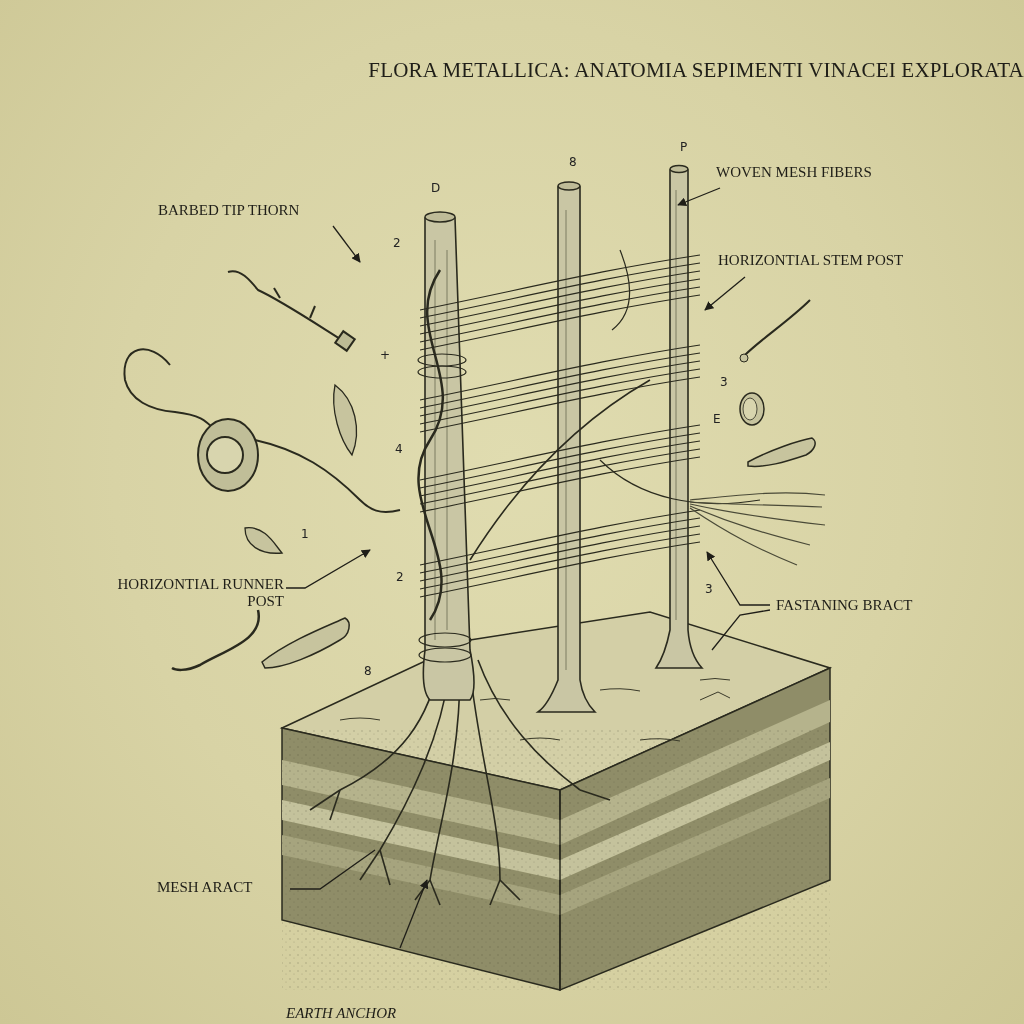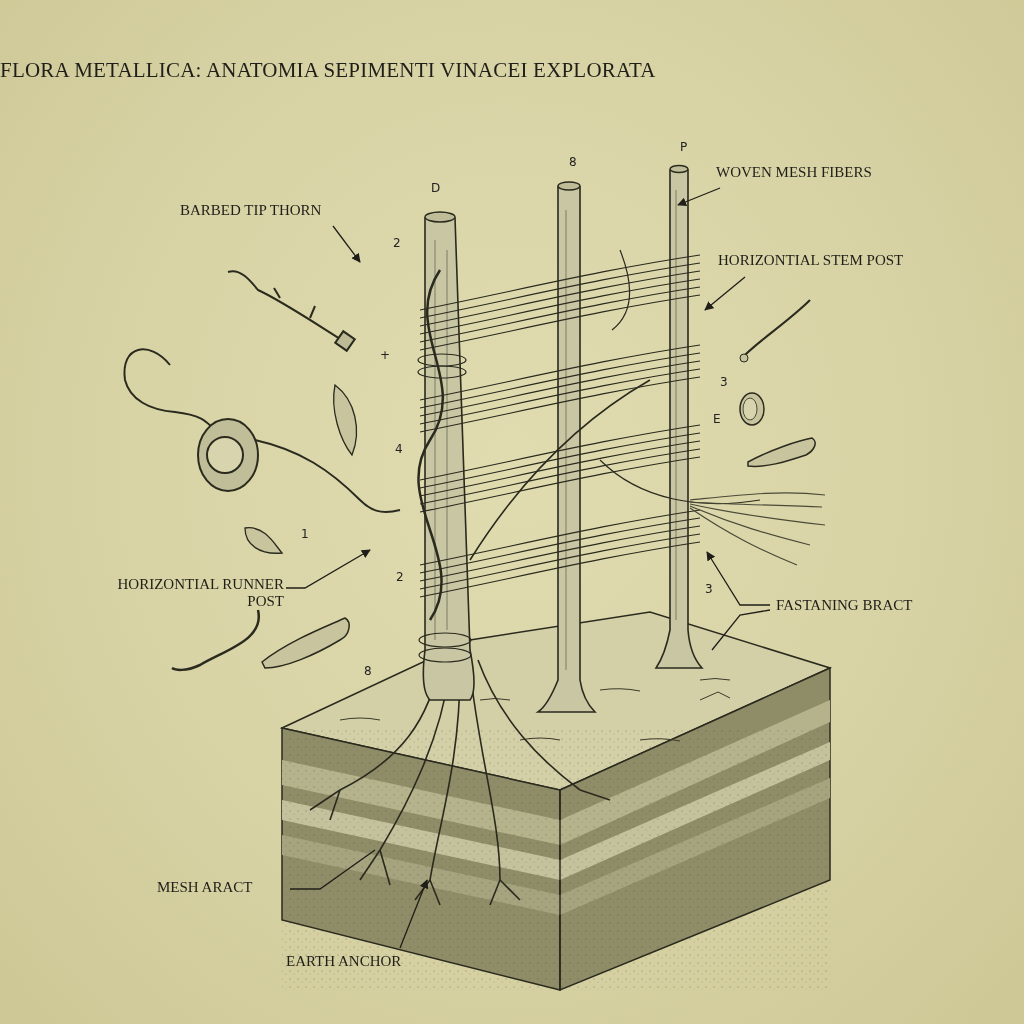--- a/index.html
+++ b/index.html
@@ -7,21 +7,21 @@
     width: 1024px; height: 1024px; overflow: hidden;
     background: #d9d4a6;
     font-family: "DejaVu Serif", "Liberation Serif", serif;
   }
   .page {
     position: relative; width: 1024px; height: 1024px;
     background: radial-gradient(ellipse at 50% 45%, #e0dcb0 0%, #d8d3a5 55%, #cdc795 100%);
   }
   .title {
     position: absolute; left: 0; right: 0; top: 58px;
-    text-align: left; font-size: 21px; letter-spacing: 0.2px;
+    text-align: right; font-size: 21px; letter-spacing: 0.2px;
     color: #1f1e18; font-family: "Liberation Serif", "DejaVu Serif", serif;
   }
   .label {
     position: absolute; font-size: 15px; color: #1f1e18;
     font-family: "Liberation Serif", "DejaVu Serif", serif; white-space: nowrap;
   }
   .label.center { text-align: right; }
   .num {
     position: absolute; font-size: 12px; color: #222;
     font-family: "DejaVu Sans", sans-serif;
@@ -194,30 +194,30 @@
       <polyline points="286,588 305,588 370,550" marker-end="url(#arrow)"></polyline>
       <polyline points="770,605 740,605 707,552" marker-end="url(#arrow)"></polyline>
       <polyline points="770,610 740,615 712,650"></polyline>
       <polyline points="290,889 320,889 375,850"></polyline>
       <line x1="400" y1="948" x2="427" y2="880" marker-end="url(#arrow)"></line>
     </g>
   </svg>
 
   <div class="title">FLORA METALLICA: ANATOMIA SEPIMENTI VINACEI EXPLORATA</div>
 
-  <div class="label" style="left:180px; top:202px;text-align:center;">BARBED TIP THORN</div>
+  <div class="label" style="left:158px; top:202px;text-align:center;">BARBED TIP THORN</div>
   <div class="label" style="left:716px; top:164px;">WOVEN MESH FIBERS</div>
   <div class="label" style="left:718px; top:252px;">HORIZONTIAL STEM POST</div>
   <div class="label center" style="left:76px; top:576px; width:208px;">
     <div>HORIZONTIAL RUNNER</div>
     <div>POST</div>
   </div>
   <div class="label" style="left:776px; top:597px;font-family:Liberation Serif, serif;">FASTANING BRACT</div>
   <div class="label" style="left:157px; top:879px;">MESH ARACT</div>
-  <div class="label" style="left:286px; top:953px;">EARTH ANCHOR</div>
+  <div class="label" style="left:286px; top:1005px;font-style:italic;">EARTH ANCHOR</div>
 
   <div class="num" style="left:431px; top:181px;">D</div>
   <div class="num" style="left:569px; top:155px;">8</div>
   <div class="num" style="left:680px; top:140px;">P</div>
   <div class="num" style="left:393px; top:236px;">2</div>
   <div class="num" style="left:380px; top:348px;">+</div>
   <div class="num" style="left:395px; top:442px;">4</div>
   <div class="num" style="left:301px; top:527px;">1</div>
   <div class="num" style="left:396px; top:570px;">2</div>
   <div class="num" style="left:364px; top:664px;">8</div>

